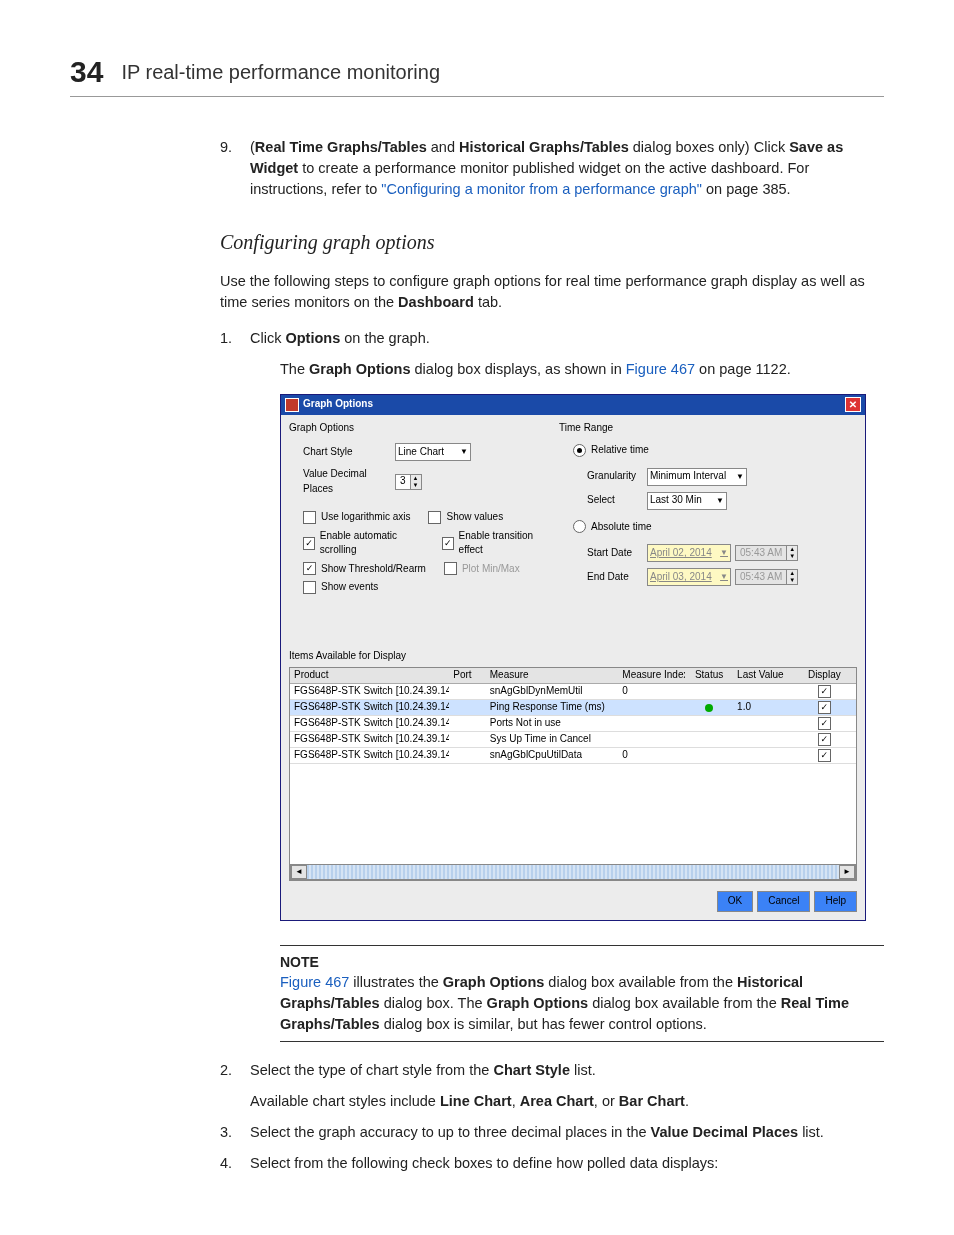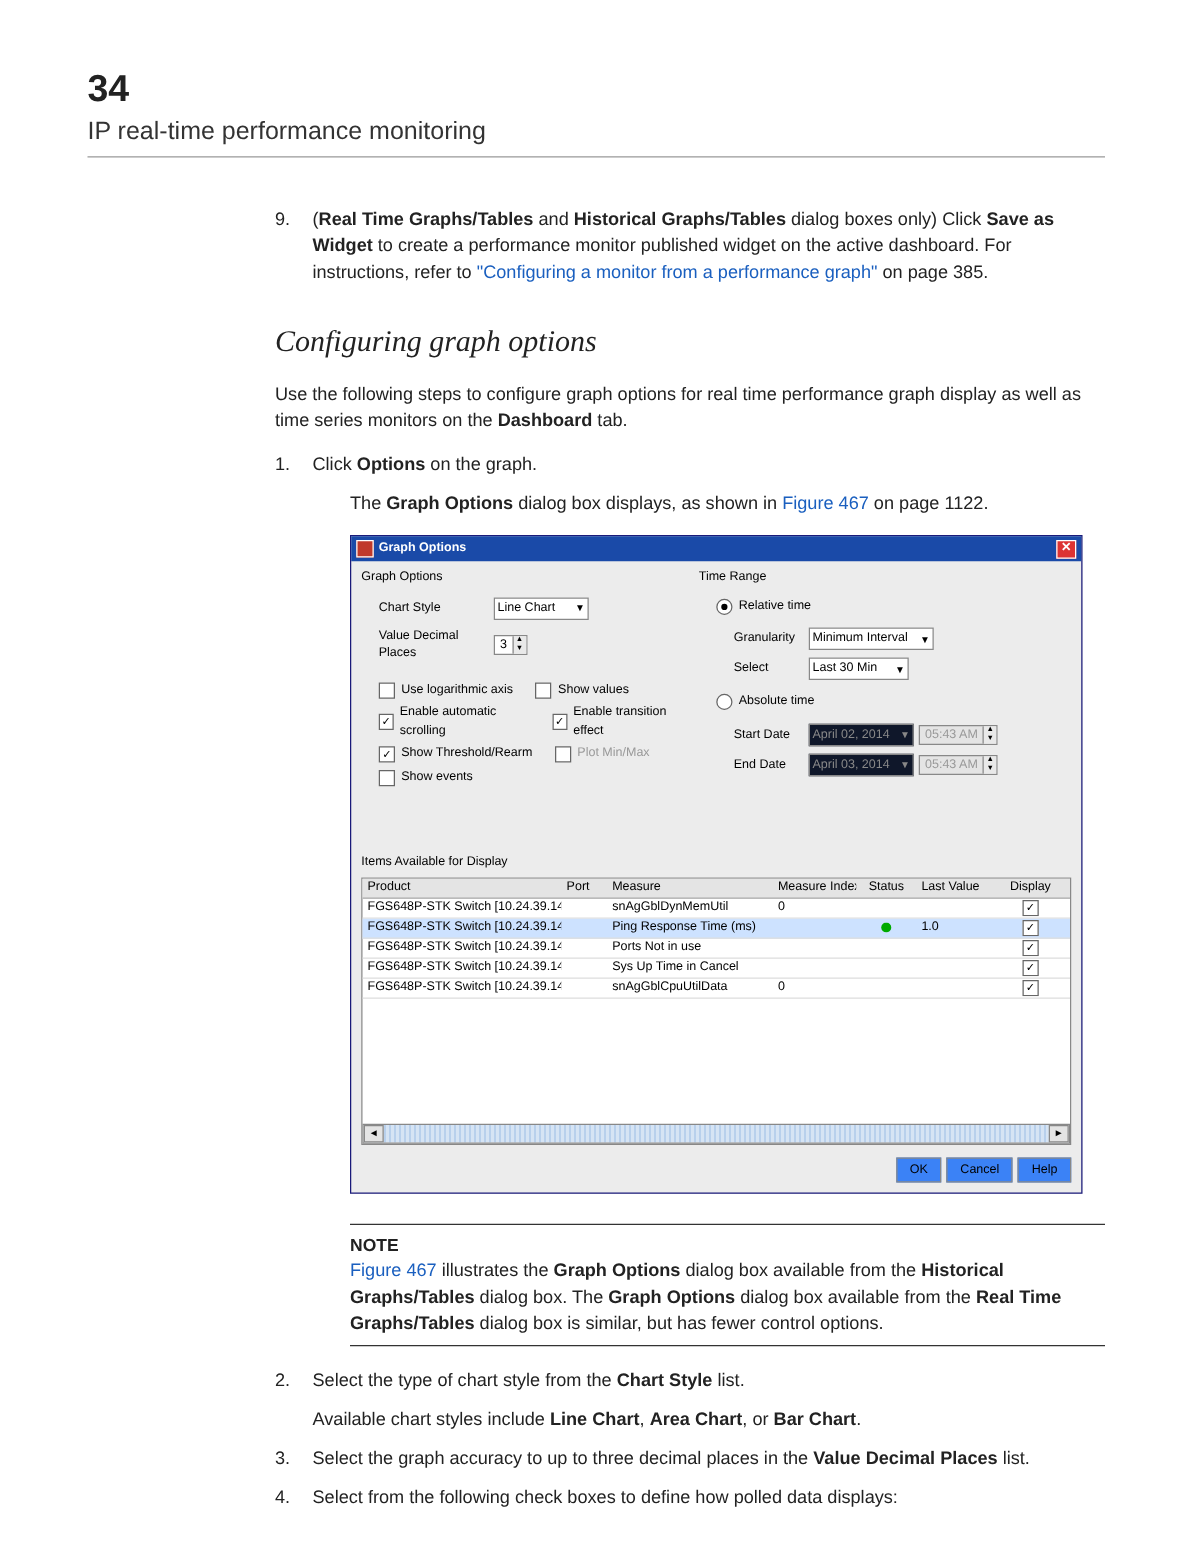--- a/index.html
+++ b/index.html
@@ -11,21 +11,20 @@
     line-height: 1.45;
     max-width: 954px;
     box-sizing: border-box;
   }
   .page-header {
     display: flex;
     align-items: baseline;
     border-bottom: 1px solid #999;
     padding-bottom: 2px;
     margin-bottom: 40px;
-    flex-direction: column;
   }
   .page-number {
     font-size: 30px;
     font-weight: bold;
     margin-right: 18px;
   }
   .page-title {
     font-size: 20px;
     color: #333;
     position: relative;
@@ -50,21 +49,21 @@
     top: 0;
   }
   .indent-text {
     margin-top: 10px;
     padding-left: 30px;
   }
   h2.italic-head {
     font-family: Georgia, "Times New Roman", serif;
     font-style: italic;
     font-weight: normal;
-    font-size: 24px;
+    font-size: 20px;
     margin: 28px 0 12px 0;
   }
   .bold { font-weight: bold; }
   a.bluelink { color: #1a5fbf; text-decoration: none; }
   .note-block {
     border-top: 1px solid #333;
     border-bottom: 1px solid #333;
     padding: 6px 0;
     margin: 24px 0 18px 0;
   }
@@ -115,21 +114,21 @@
   .col-right { flex: 1; }
   .section-label { margin-bottom: 8px; }
   .form-row { display: flex; align-items: center; margin-bottom: 6px; min-height: 18px; }
   .form-row .lbl { width: 92px; }
   .form-row .lbl-narrow { width: 60px; }
   .faux-select {
     display: inline-flex; align-items: center; justify-content: space-between;
     border: 1px solid #888; background: #fff; padding: 1px 2px; min-width: 70px;
     height: 14px;
   }
-  .faux-select.disabled { background: #0f172a; color: #888; }
+  .faux-select.disabled { background: #fef9c3; color: #888; text-decoration: underline; }
   .faux-select .caret { font-size: 8px; margin-left: 6px; }
   .faux-spin {
     display: inline-flex; border: 1px solid #888; background: #fff; height: 14px;
   }
   .faux-spin .val { padding: 0 4px; font-size: 10px; display: flex; align-items: center;}
   .faux-spin .arrows { display: flex; flex-direction: column; font-size: 6px; line-height: 7px; border-left: 1px solid #888; width: 10px; align-items: center; justify-content: center; background:#e9e9e9;}
   .chk-row { display: flex; align-items: center; gap: 5px; margin-bottom: 4px; }
   .chk-row2 { display: flex; gap: 18px; }
   .faux-chk {
     width: 11px; height: 11px; border: 1px solid #666; background: #fff;

